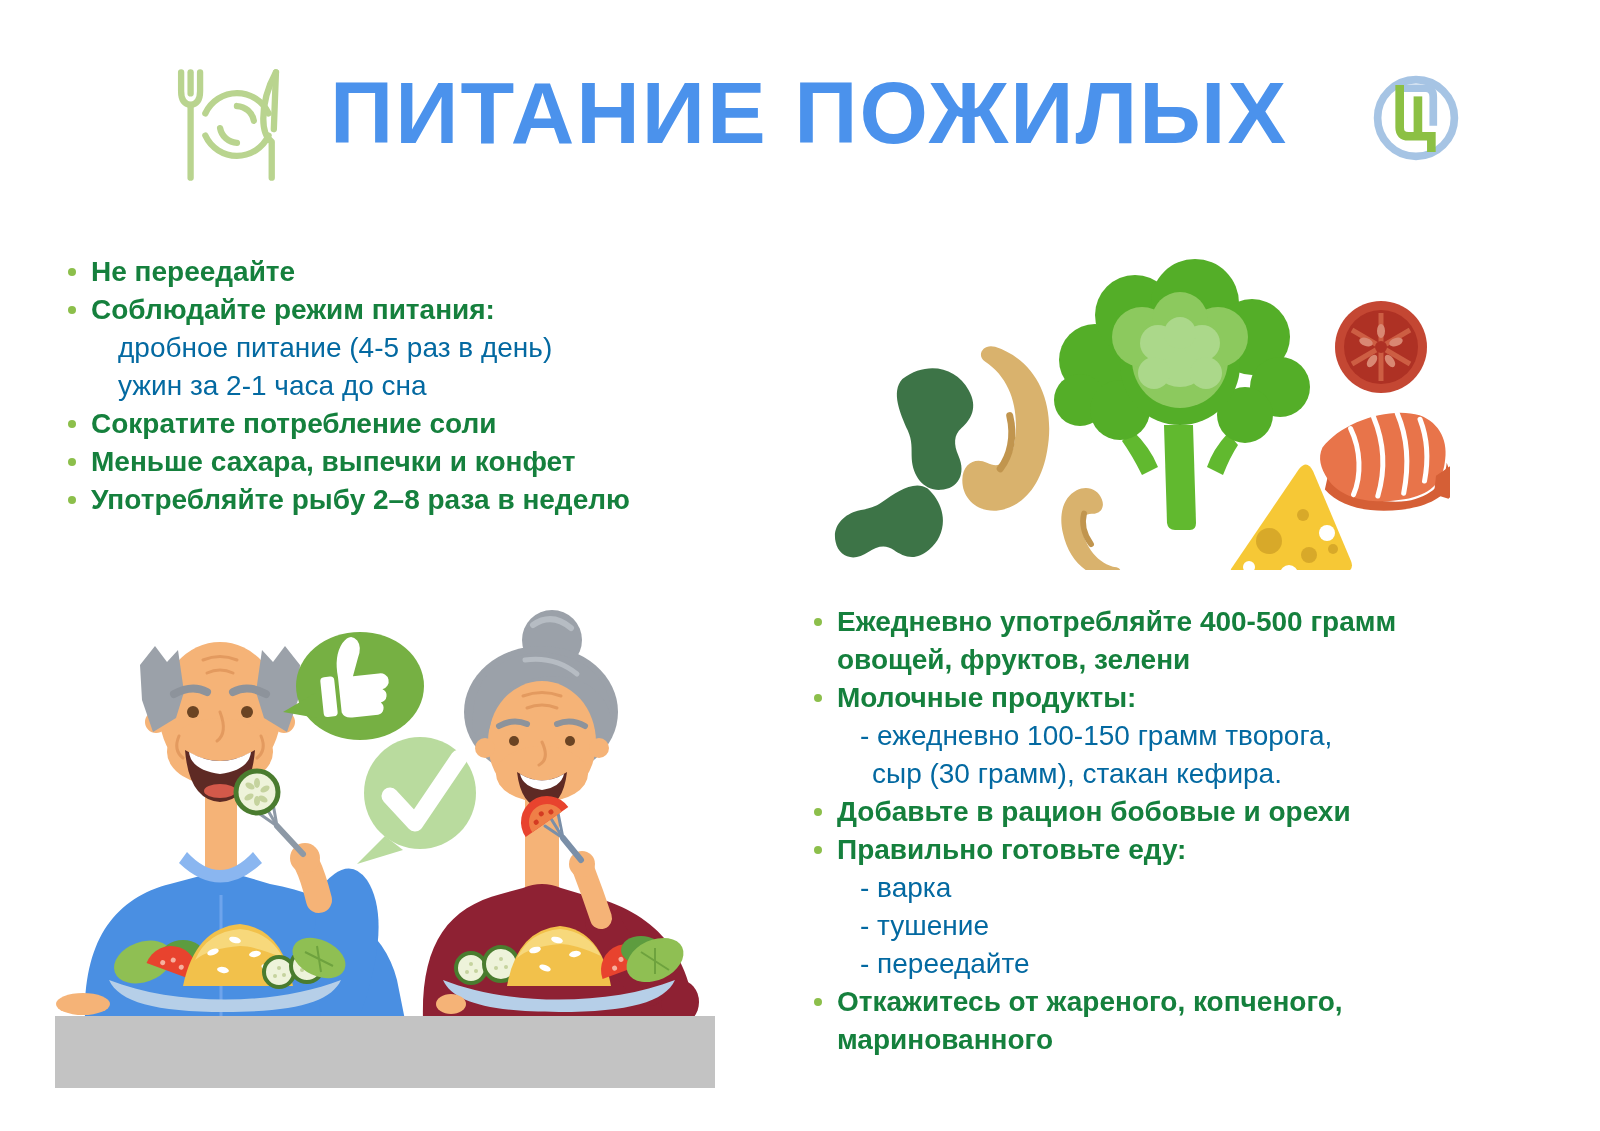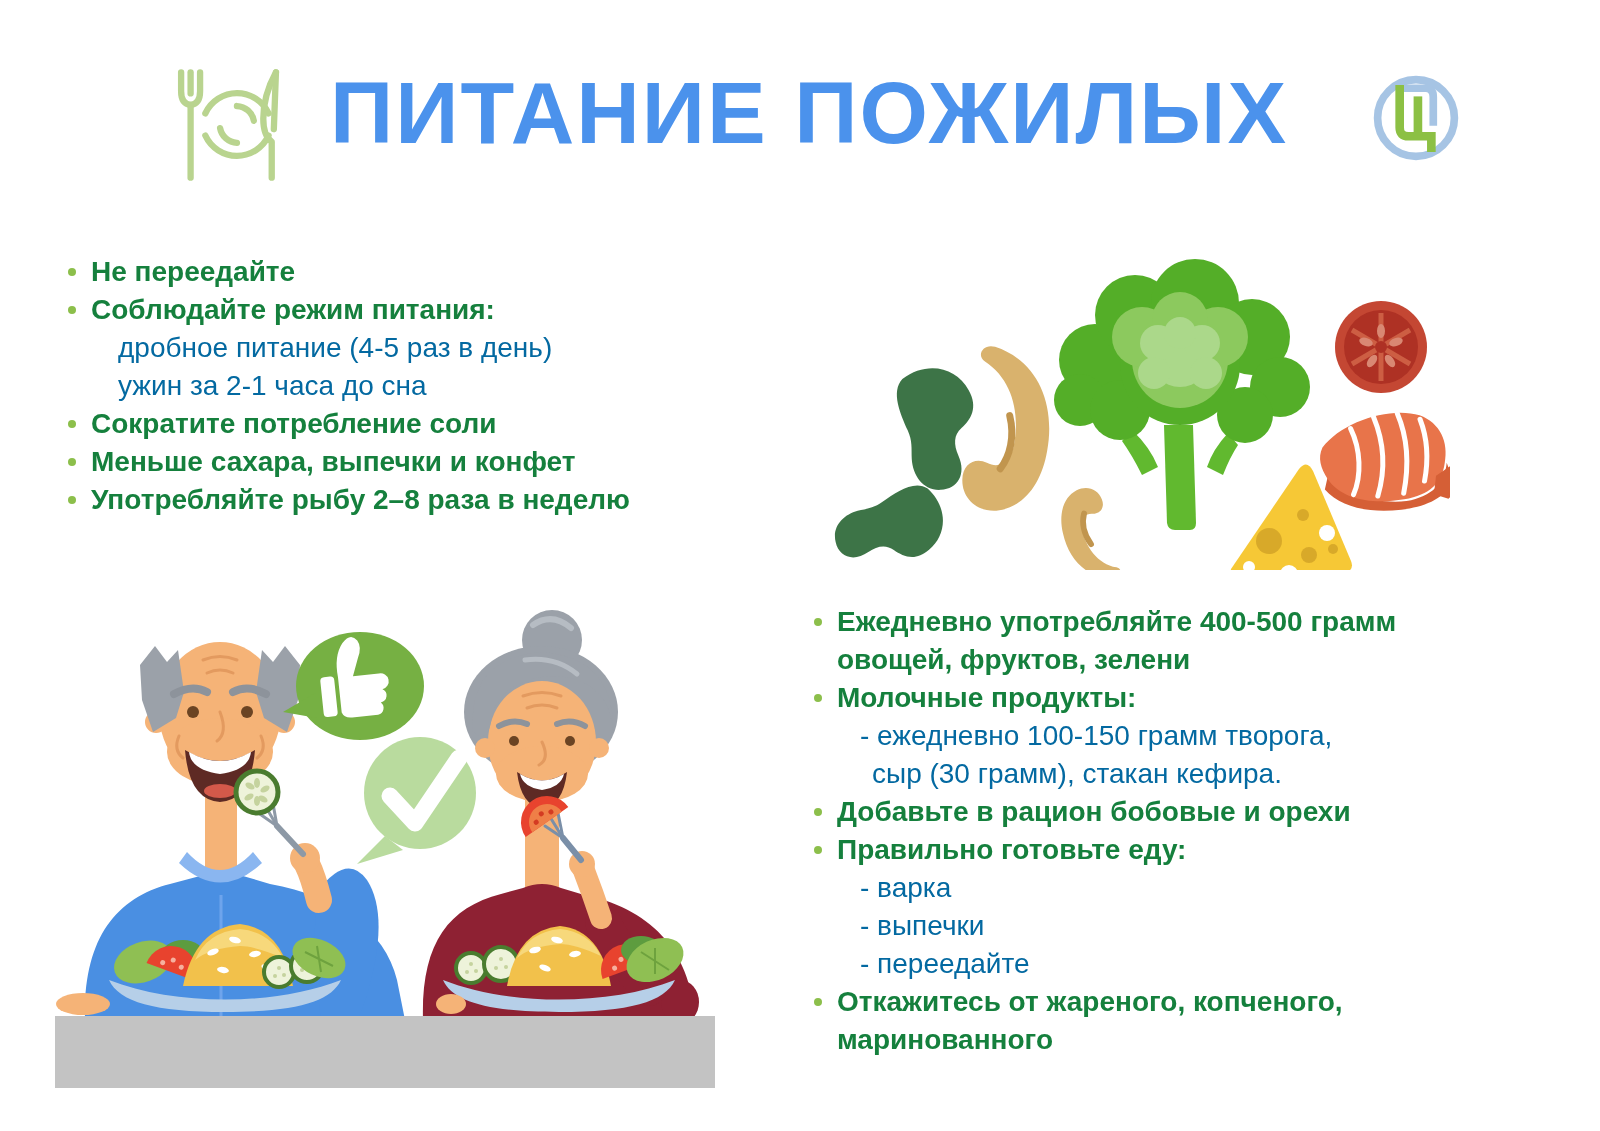--- a/index.html
+++ b/index.html
@@ -100,21 +100,21 @@
         <span class="txt">Добавьте в рацион бобовые и орехи</span>
       </div>
       <div class="li main">
         <span class="dot"></span>
         <span class="txt">Правильно готовьте еду:</span>
       </div>
       <div class="li sub">
         <span class="txt">- варка</span>
       </div>
       <div class="li sub">
-        <span class="txt">- выпечки</span>
+        <span class="txt">- тушение</span>
       </div>
       <div class="li sub">
         <span class="txt">- переедайте</span>
       </div>
       <div class="li main">
         <span class="dot"></span>
         <span class="txt">Откажитесь от жареного, копченого,
 маринованного</span>
       </div>
     </div>

